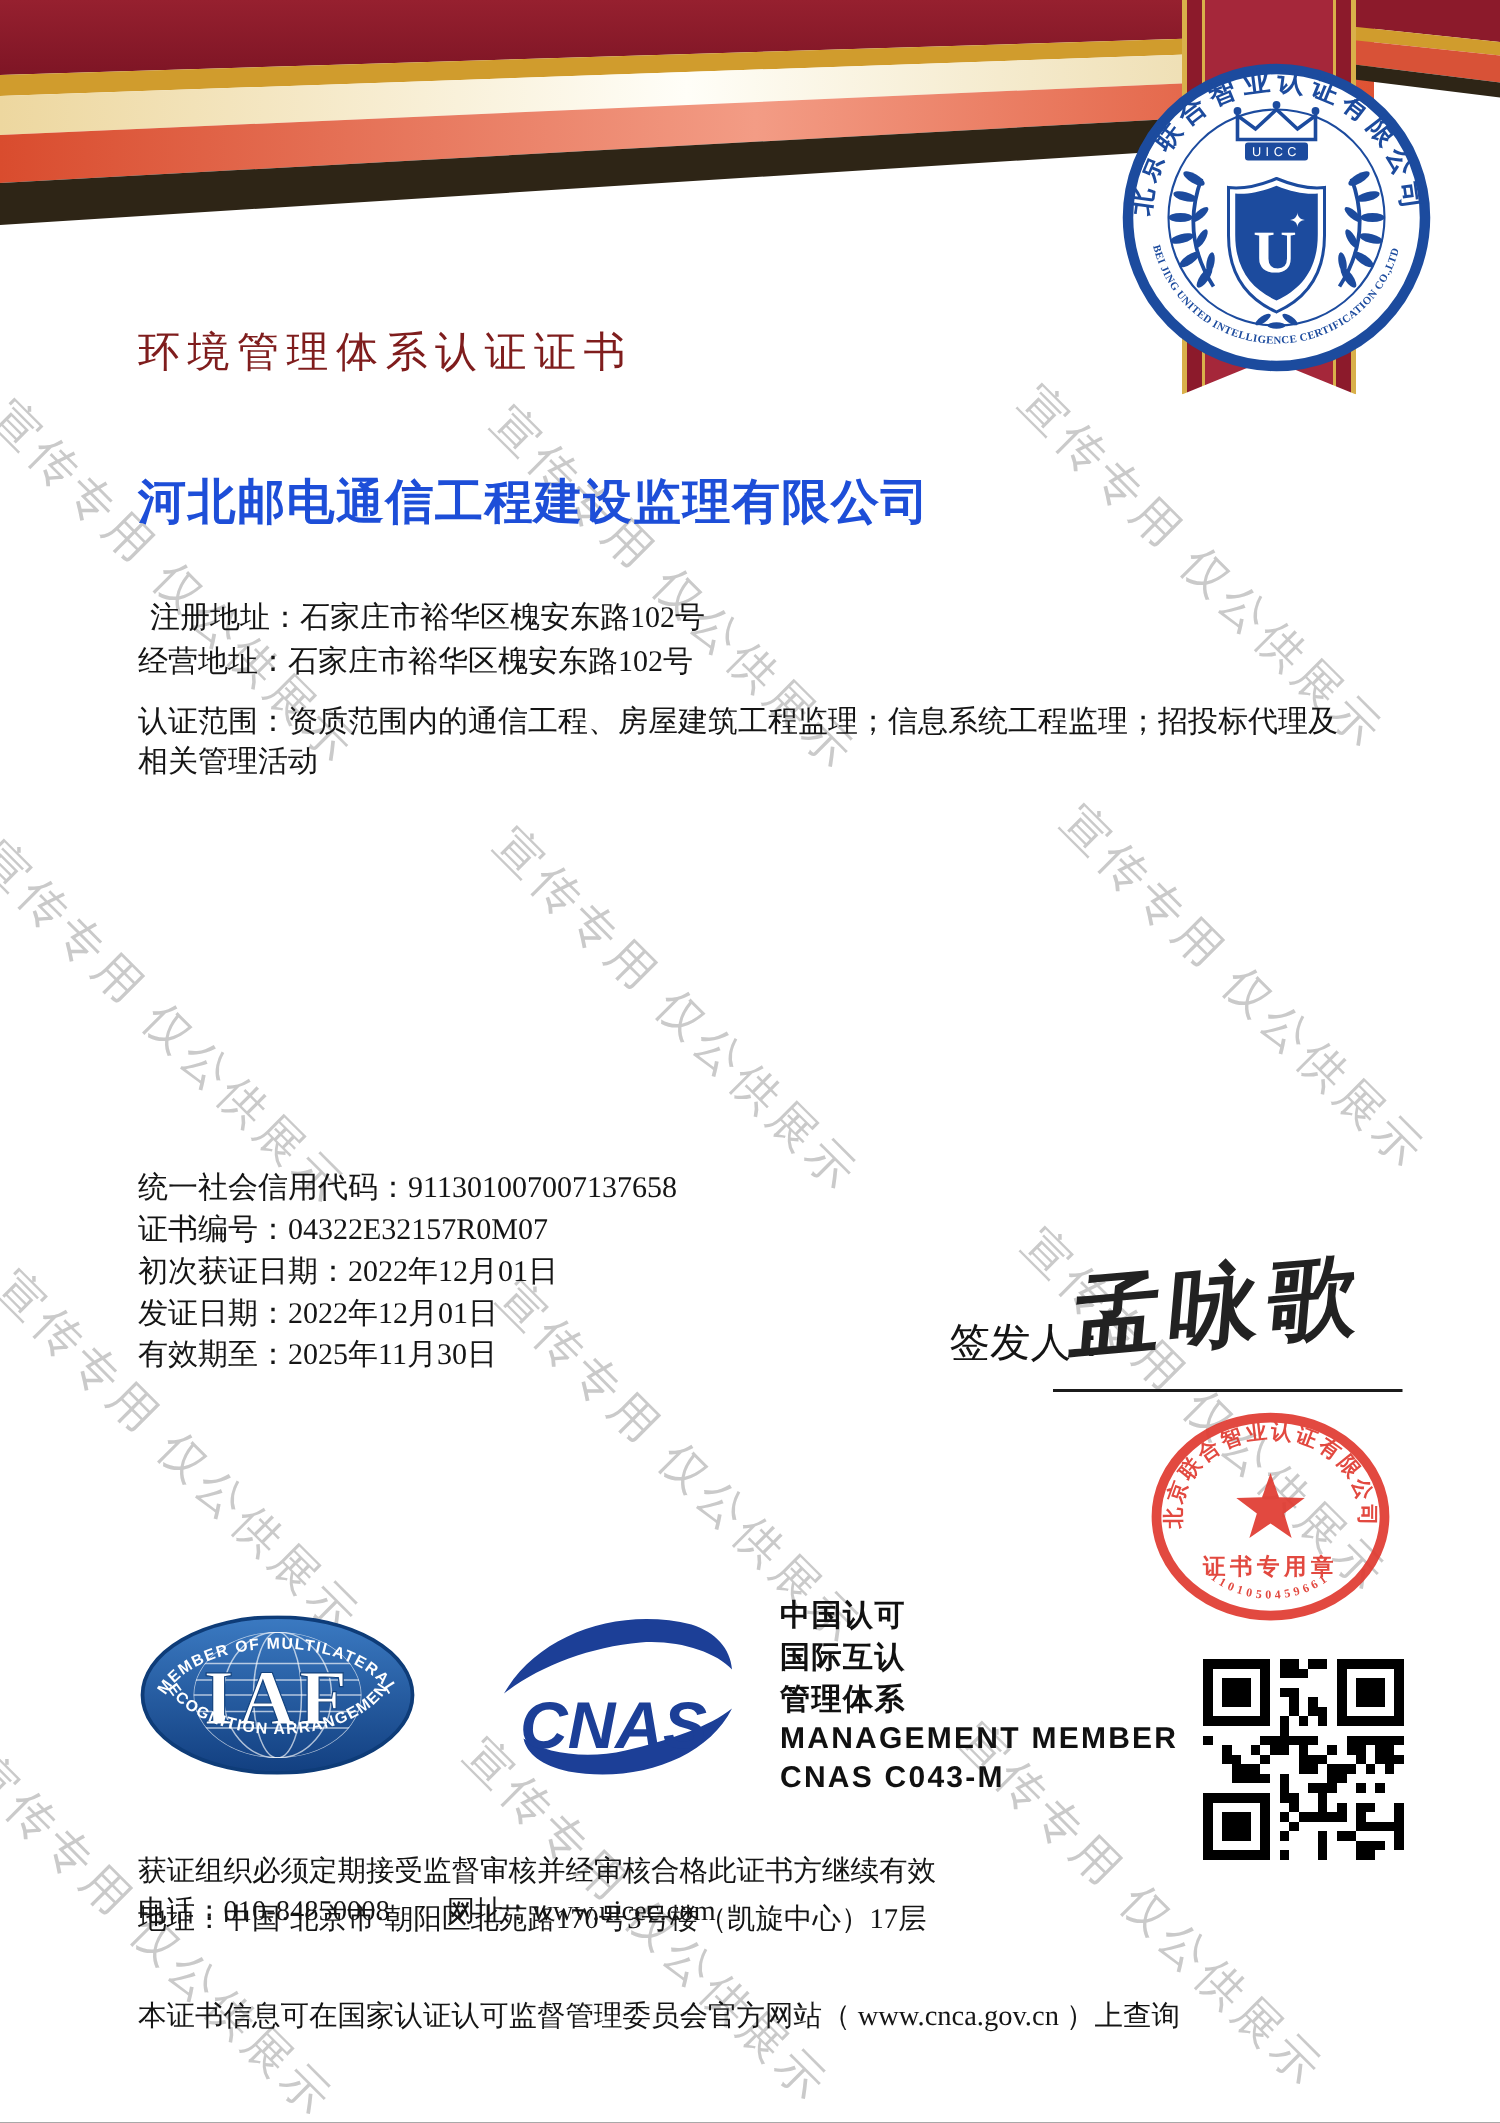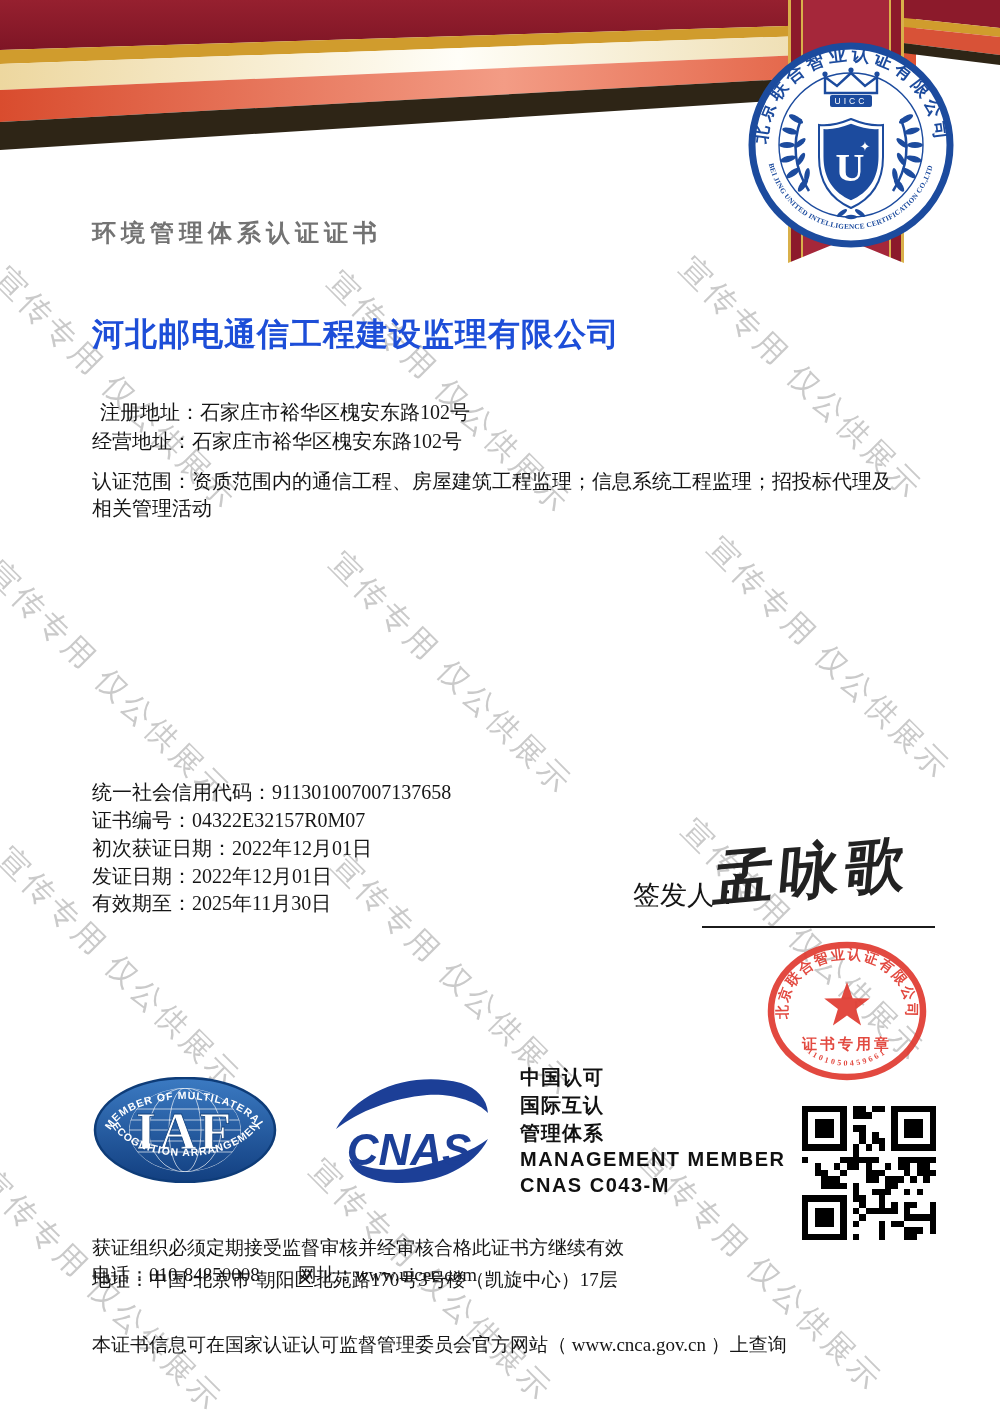--- a/index.html
+++ b/index.html
@@ -16,21 +16,21 @@
   .banner-left{left:0;top:0;width:916px;height:160px;z-index:2;}
   .banner-right{left:895px;top:0;width:105px;height:70px;z-index:2;}
   .ribbon{left:788px;top:0;width:116px;height:263px;z-index:3;
       background:linear-gradient(90deg,#d9b04a 0 3px,#8c1a2b 3px 13px,#d9b04a 13px 15px,
                  #a5273a 15px 101px,#d9b04a 101px 103px,#8c1a2b 103px 113px,#d9b04a 113px 116px);
       clip-path:polygon(0 0,100% 0,100% 100%,50% 91%,0 100%);}
   .badge{left:748px;top:42px;width:206px;height:206px;z-index:4;}
 
   
   .t{position:absolute;z-index:2;line-height:1.15;}
-  .title{left:92px;top:220px;font-size:24px;font-weight:bold;letter-spacing:5px;color:#737373;}
+  .title{left:92px;top:220px;font-size:28px;font-weight:normal;letter-spacing:5px;color:#7f1d1d;}
   .company{left:92px;top:316px;font-size:32px;font-weight:bold;letter-spacing:1px;color:#1d4ed8;}
   .standard{left:92px;top:358px;font-size:23px;font-weight:bold;color:#0d0d0d;}
   .body20{font-size:20px;}
   .addr1{left:80px;top:401px;margin-left:20px;} .addr2{left:92px;top:430px;}
   .scope1{left:92px;top:470px;} .scope2{left:92px;top:497px;}
   .i1{left:92px;top:781px;} .i2{left:92px;top:809px;} .i3{left:92px;top:837px;}
   .i4{left:92px;top:865px;} .i5{left:92px;top:892px;}
   .signer{left:633px;top:880px;font-size:27px;}
   .sig-line{left:702px;top:926px;width:233px;height:2px;background:#1b1b1b;z-index:3;}
   .signature{left:714px;top:846px;font-size:60px;font-weight:bold;color:#222;z-index:3;

